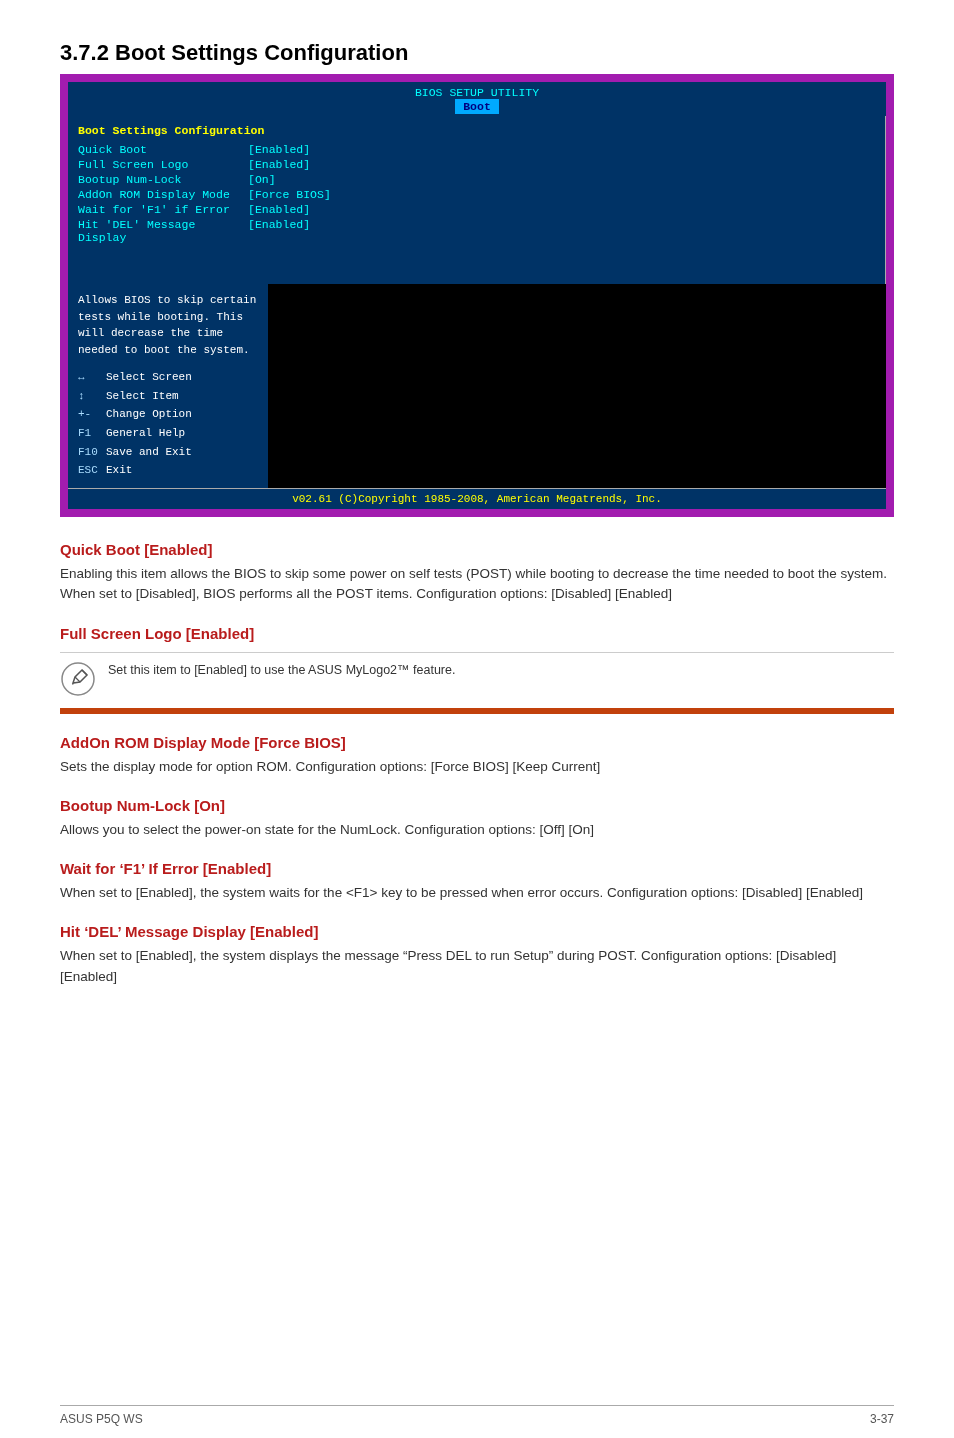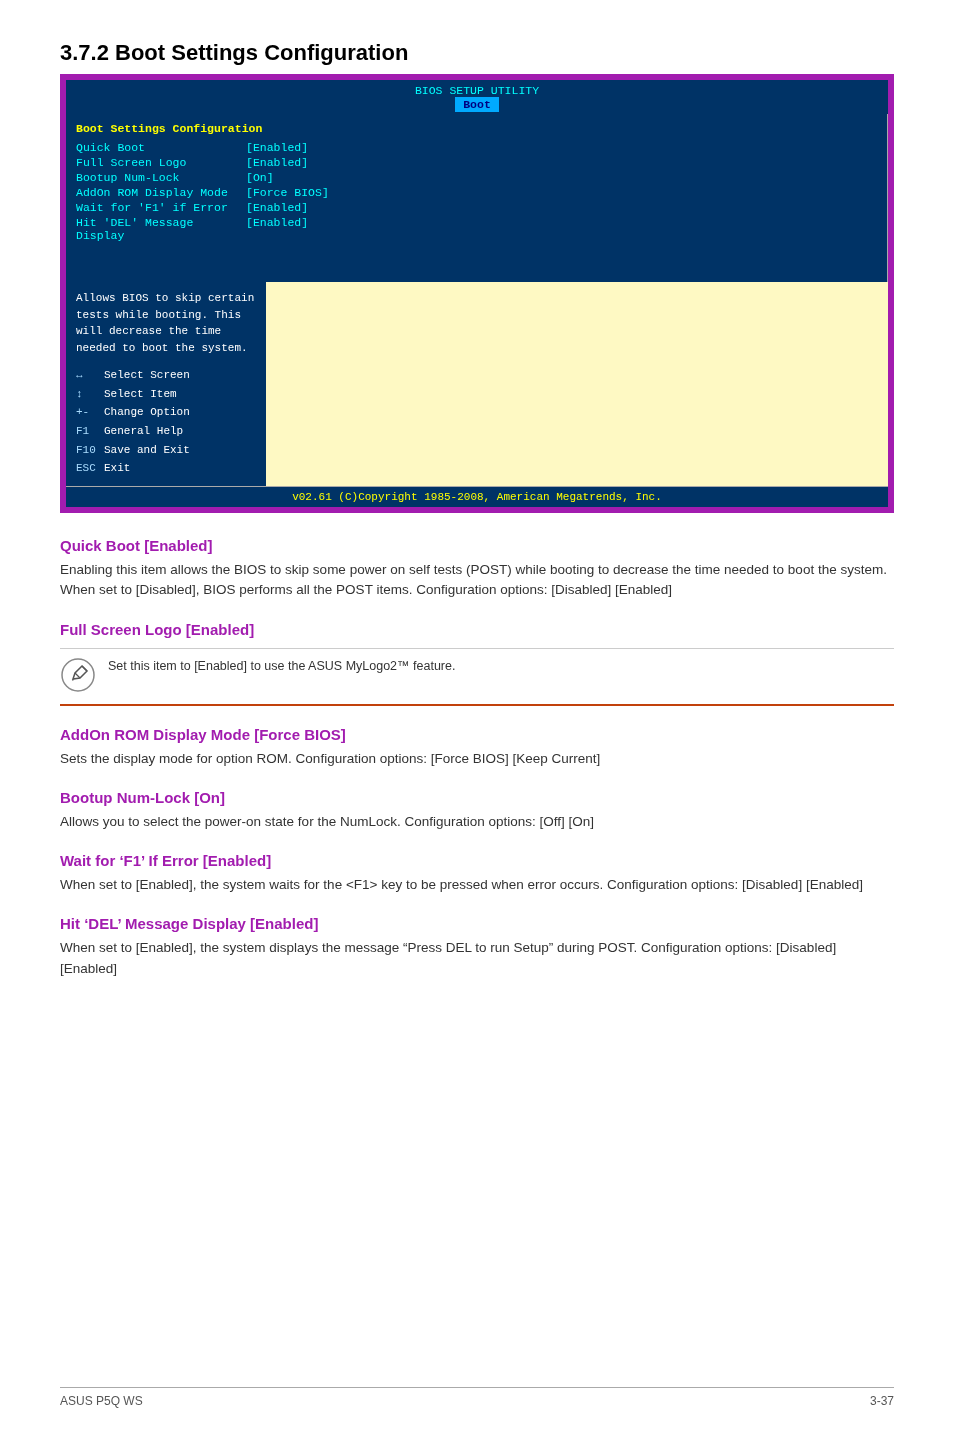--- a/index.html
+++ b/index.html
@@ -15,22 +15,22 @@
 
     .page-title {
       font-size: 22px;
       font-weight: bold;
       margin-bottom: 8px;
       color: #000;
     }
 
     
     .bios-box {
-      border: 6px solid #a21caf;
-      background: #fef9c3;
+      border: 8px solid #a21caf;
+      background: #000000;
       color: #00ffff;
       font-family: 'Courier New', Courier, monospace;
       font-size: 11.5px;
       margin-bottom: 24px;
     }
 
     .bios-header {
       background: #003366;
       text-align: center;
       padding: 4px 0 2px 0;
@@ -129,52 +129,52 @@
       padding: 4px 0;
       border-top: 1px solid #aaa;
     }
 
     
     .section-heading {
       font-size: 15px;
       font-weight: bold;
       margin-top: 20px;
       margin-bottom: 6px;
-      color: #a21caf;
+      color: #b91c1c;
     }
 
     .section-body {
       font-size: 13.5px;
       color: #333;
       line-height: 1.5;
       margin-bottom: 4px;
     }
 
     
     .note-box {
       display: flex;
       flex-direction: row;
       align-items: flex-start;
       border-top: 1px solid #ccc;
-      border-bottom: 2px solid #c2410c;
+      border-bottom: 6px solid #c2410c;
       padding: 8px 0;
       margin: 10px 0 10px 0;
       gap: 12px;
     }
 
     .note-text {
       font-size: 12.5px;
       color: #333;
       line-height: 1.5;
     }
 
     
     .page-footer {
       position: fixed;
-      bottom: 30px;
+      bottom: 12px;
       left: 60px;
       right: 60px;
       border-top: 1px solid #aaa;
       padding-top: 6px;
       display: flex;
       flex-direction: row;
       justify-content: space-between;
       font-size: 12px;
       color: #555;
     }

